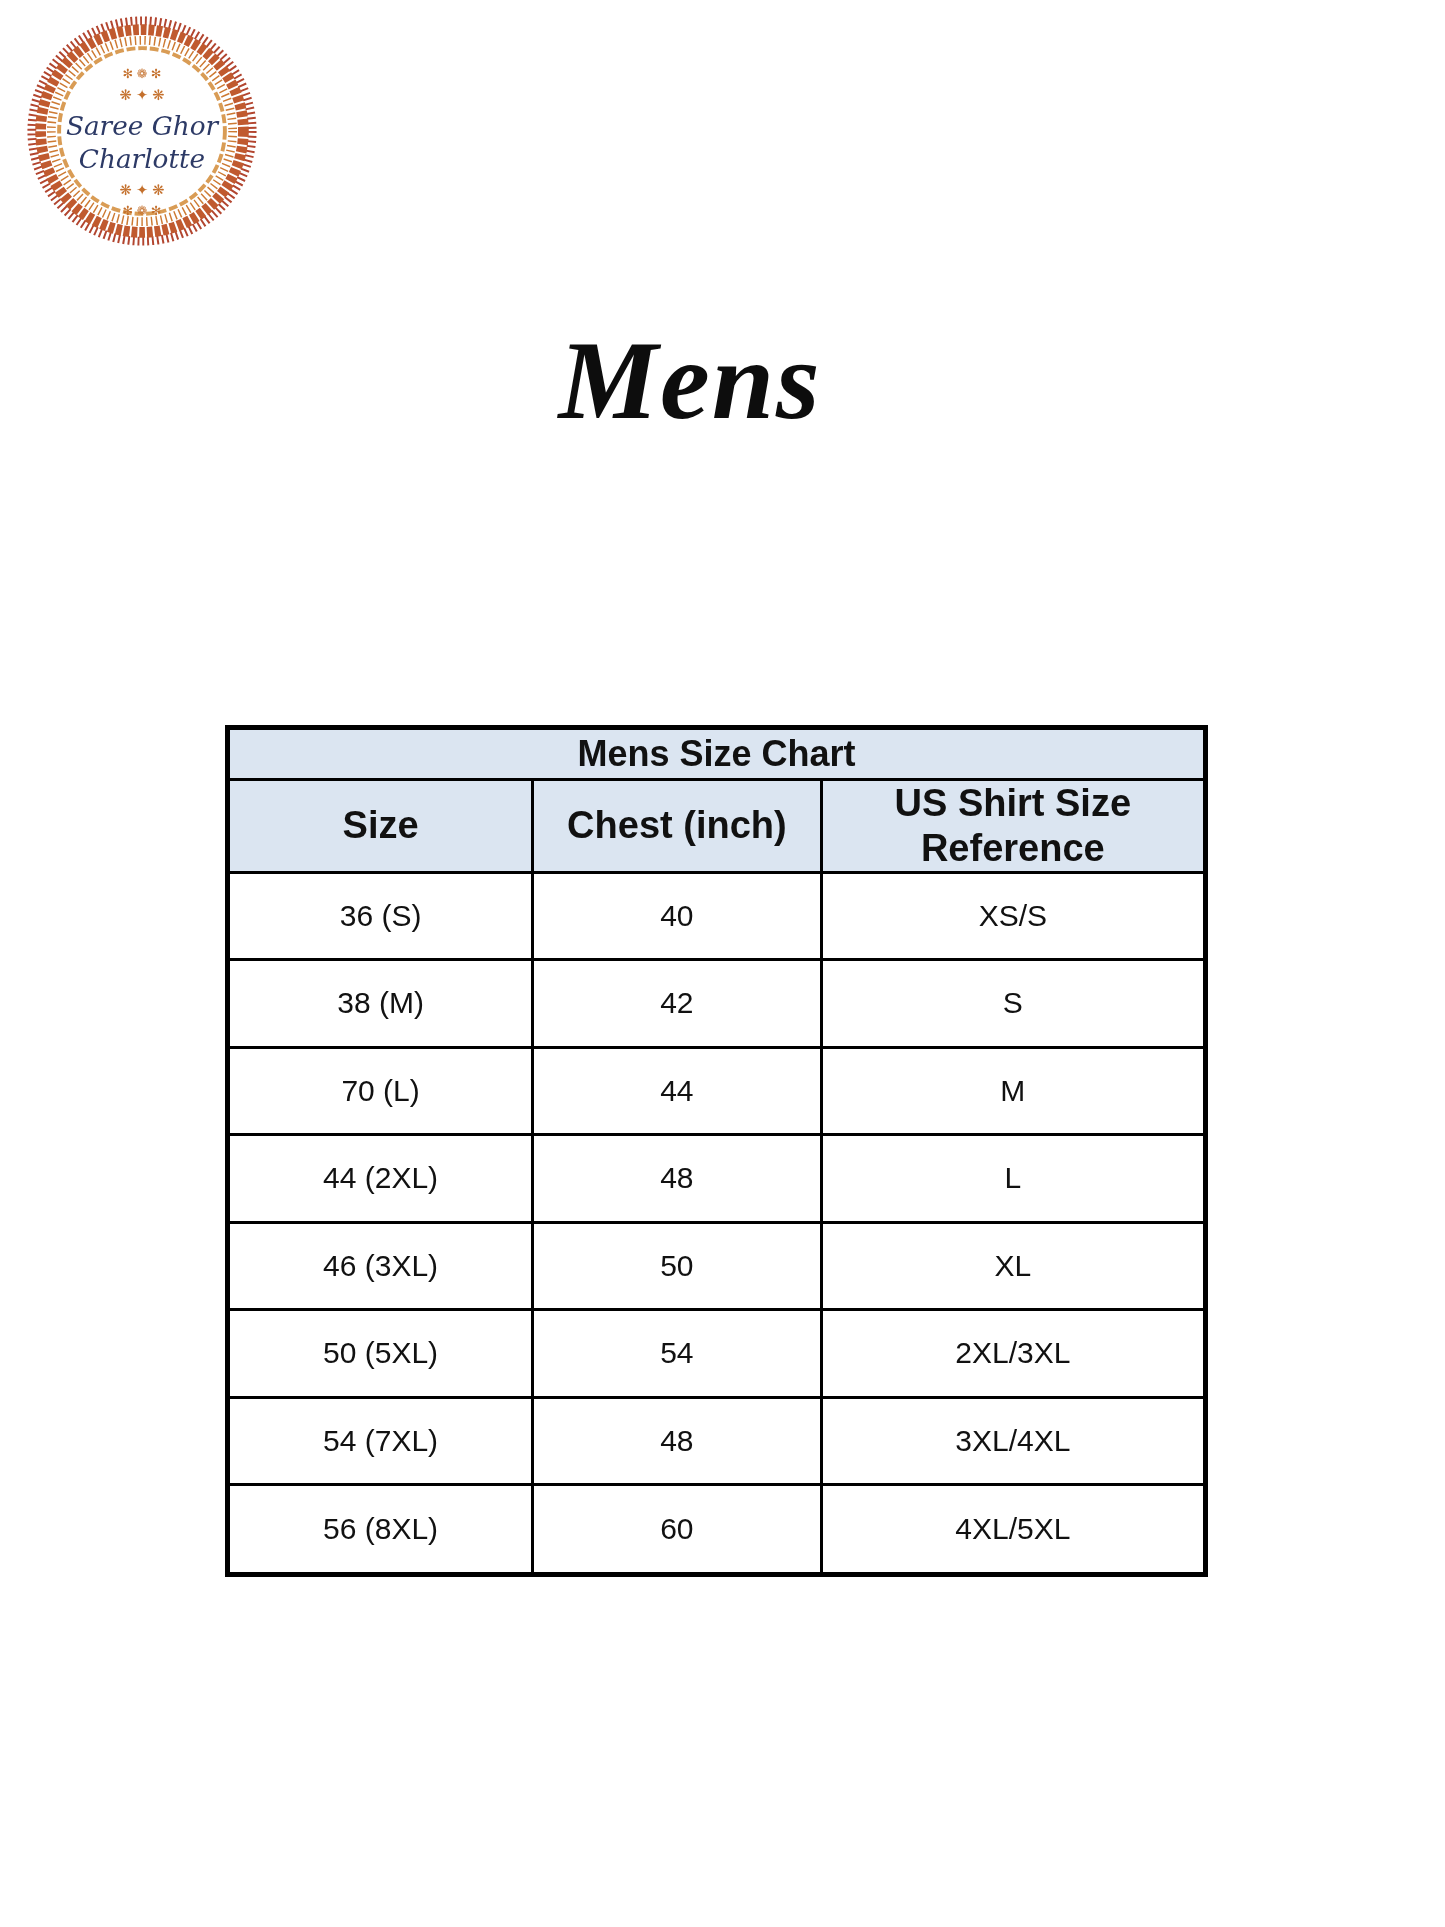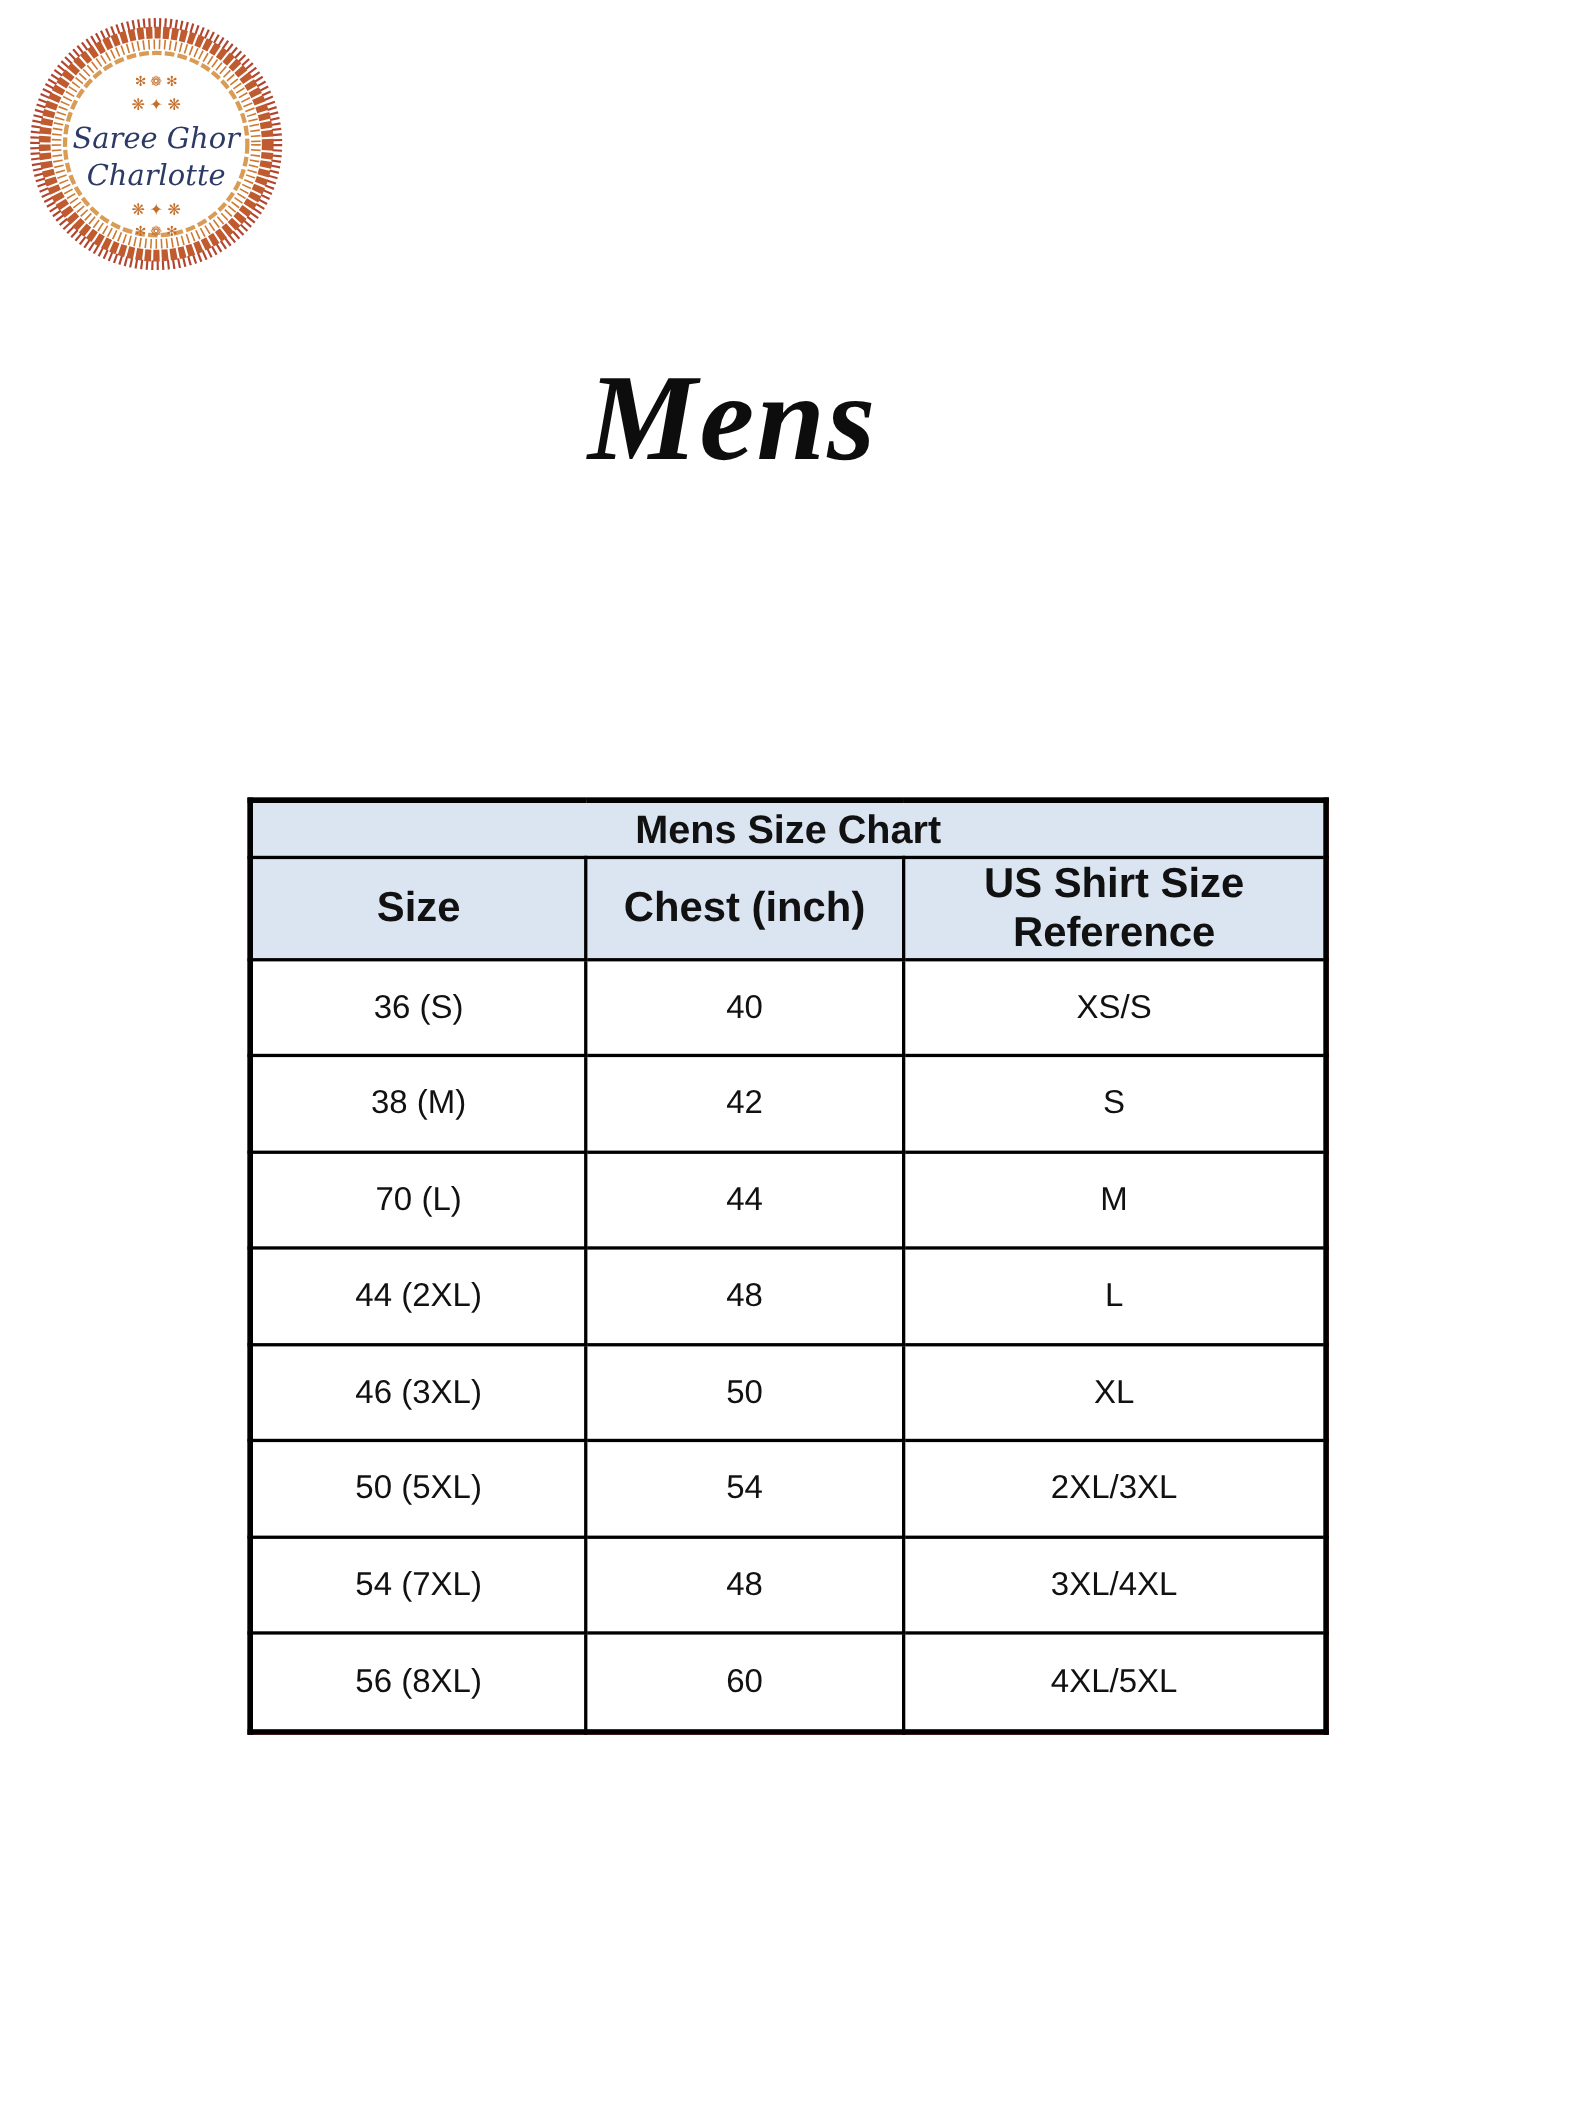--- a/index.html
+++ b/index.html
@@ -18,39 +18,39 @@
   }
   .logo svg{display:block;width:100%;height:100%;}
   .logo-script{
     font-family:"DejaVu Serif", serif;
     font-style:italic;
     font-weight:500;
   }
 
   
   .mens-title{
-    position:absolute;left:416px;top:322px;width:500px;
+    position:absolute;left:440px;top:322px;width:500px;
     text-align:center;
     font-family:cursive;
     font-style:italic;
     font-weight:700;
     font-size:112px;
     line-height:1.05;
     color:#0d0d0d;
     letter-spacing:2px;
   }
 
   
   table.size-chart{
     position:absolute;left:225px;top:725px;
     width:983px;height:852px;
     border-collapse:collapse;
     table-layout:fixed;
     border:5px solid #000;
-    background:#b91c1c;
+    background:#e5e5e5;
   }
   .size-chart col.c1{width:31.2%;}
   .size-chart col.c2{width:29.5%;}
   .size-chart col.c3{width:39.3%;}
   .size-chart th,.size-chart td{
     border:3px solid #000;
     text-align:center;
     vertical-align:middle;
     color:#111;
     padding:0;

